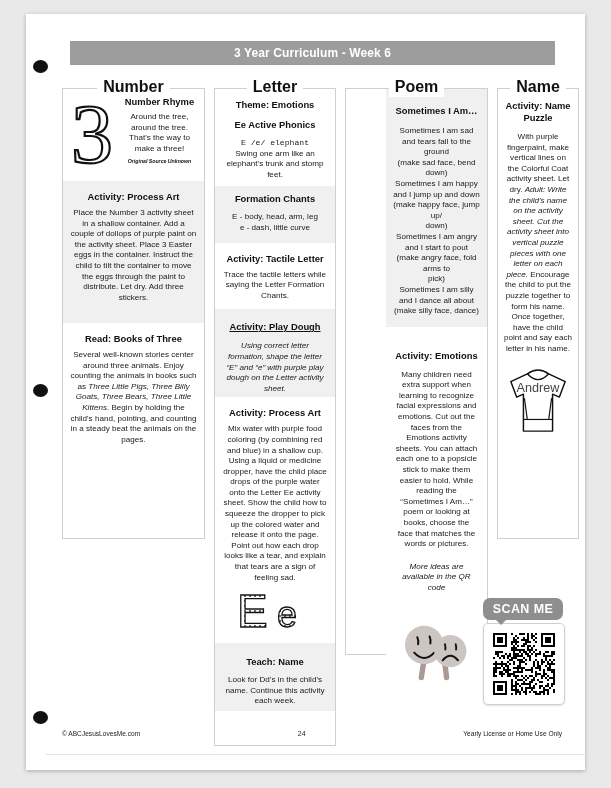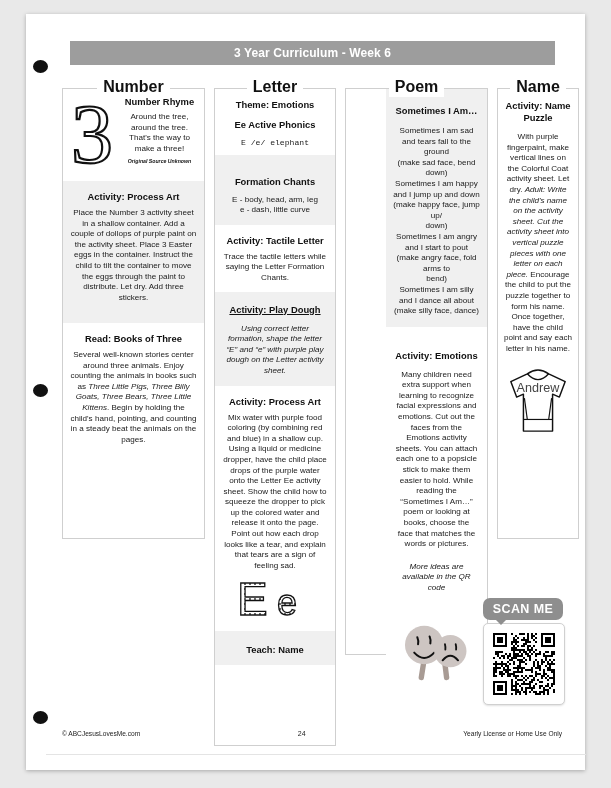--- a/index.html
+++ b/index.html
@@ -140,34 +140,35 @@
     <div class="col" style="left:152px;width:122px;">
       <div class="colhead">
         <span>Letter</span>
       </div>
       <div class="colbox" style="height:658px;">
 
         <div class="sect white" style="padding-bottom:6px;">
           <div class="sh">Theme: Emotions</div>
           <div class="sh" style="margin-top:8px;">Ee Active Phonics</div>
           <div class="bd" style="margin-top:7px;font-family:Liberation Mono, monospace;">E /e/ elephant</div>
+          <div class="bd">Swing one arm like an elephant's  trunk and stomp feet.</div>
         </div>
 
         <div class="sect gray" style="padding-bottom:9px;">
-          <div class="sh" style="margin-top:15px;">Formation Chants</div>
+          <div class="sh" style="margin-top:1px;">Formation Chants</div>
           <div class="bd" style="margin-top:7px;">E - body, head, arm, leg</div>
           <div class="bd">e - dash, little curve</div>
         </div>
 
         <div class="sect white">
           <div class="sh">Activity: Tactile Letter</div>
           <div class="bd">Trace the tactile letters while saying the Letter Formation Chants.</div>
         </div>
 
-        <div class="sect gray" style="padding-bottom:9px;">
+        <div class="sect gray" style="padding-bottom:3px;">
           <div class="sh ul" style="margin-top:6px;">Activity: Play Dough</div>
           <div class="bd" style="margin-top:8px;font-style:italic;">Using correct letter formation, shape the letter “E” and “e” with purple play dough on the Letter activity sheet.</div>
         </div>
 
         <div class="sect white">
           <div class="sh">Activity: Process Art</div>
           <div class="bd">Mix water with purple food coloring (by combining red and blue) in a shallow cup. Using a liquid or medicine dropper, have the child place drops of the purple water onto the Letter Ee activity sheet. Show the child how to squeeze the dropper to pick up the colored water and release it onto the page. Point out how each drop looks like a tear, and explain that tears are a sign of feeling sad.</div>
           <div class="fig" style="margin-top:6px;">
             <svg width="84" height="46" viewBox="0 0 84 46" aria-hidden="true">
               <defs>
@@ -176,20 +177,21 @@
                 </pattern>
               </defs>
               <text x="4" y="38" font-family="'Liberation Sans', sans-serif" font-size="46" fill="url(#dots)" stroke="#111" stroke-width="1.3">E</text>
               <text x="44" y="38" font-family="'Liberation Sans', sans-serif" font-size="36" fill="url(#dots)" stroke="#111" stroke-width="1.3">e</text>
             </svg>
           </div>
         </div>
 
         <div class="sect gray" style="padding-bottom:4px;">
           <div class="sh" style="margin-top:7px;">Teach: Name</div>
+          <div class="bd" style="margin-top:7px;">Look for Dd's in the child's name. Continue this activity each week.</div>
         </div>
 
       </div>
     </div>
 
     <div class="col" style="left:283px;width:143px;">
       <div class="colhead">
         <span>Poem</span>
       </div>
       <div class="colbox" style="height:567px;padding-left:40px;">
@@ -200,21 +202,21 @@
               <div>Sometimes I am sad</div>
               <div>and tears fall to the ground</div>
               <div>(make sad face, bend down)</div>
               <div>Sometimes I am happy</div>
               <div>and I jump up and down</div>
               <div>(make happy face, jump up/</div>
               <div>down)</div>
               <div>Sometimes I am angry</div>
               <div>and I start to pout</div>
               <div>(make angry face, fold arms to</div>
-              <div>bend)</div>
+              <div>pick)</div>
               <div>Sometimes I am silly</div>
               <div>and I dance all about</div>
               <div>(make silly face, dance)</div>
             </div>
         </div>
 
         <div class="sect white" style="padding:10px 9px 8px 9px;">
           <div class="sh" style="margin-top:13px;">Activity: Emotions</div>
           <div class="bd" style="margin-top:8px;">Many children need extra support when learning to recognize facial expressions and emotions. Cut out the faces from the Emotions activity sheets. You can attach each one to a popsicle stick to make them easier to hold. While reading the “Sometimes I Am…” poem or looking at books, choose the face that matches the words or pictures.</div>
           <div class="bd" style="font-style:italic;margin-top:12px;">More ideas are available in the QR code</div>

